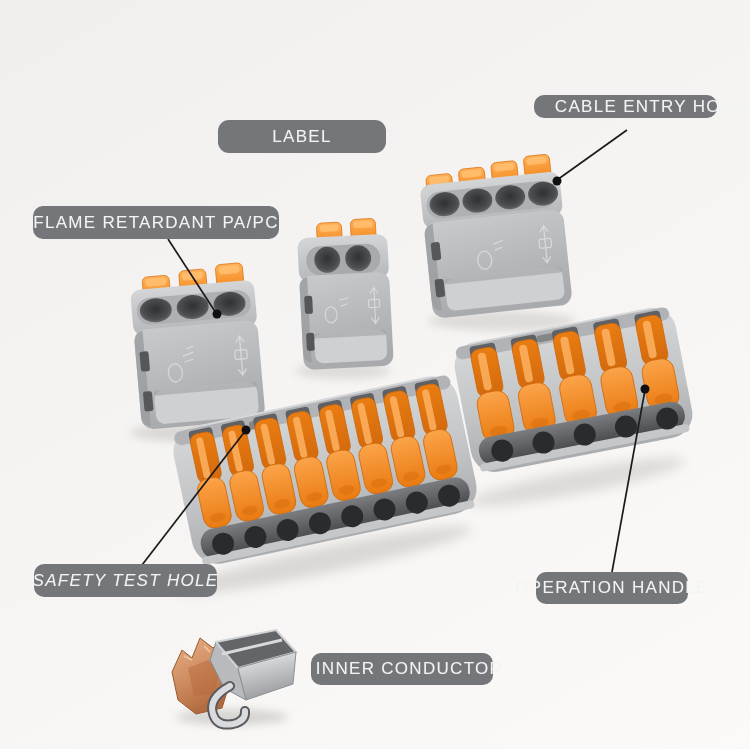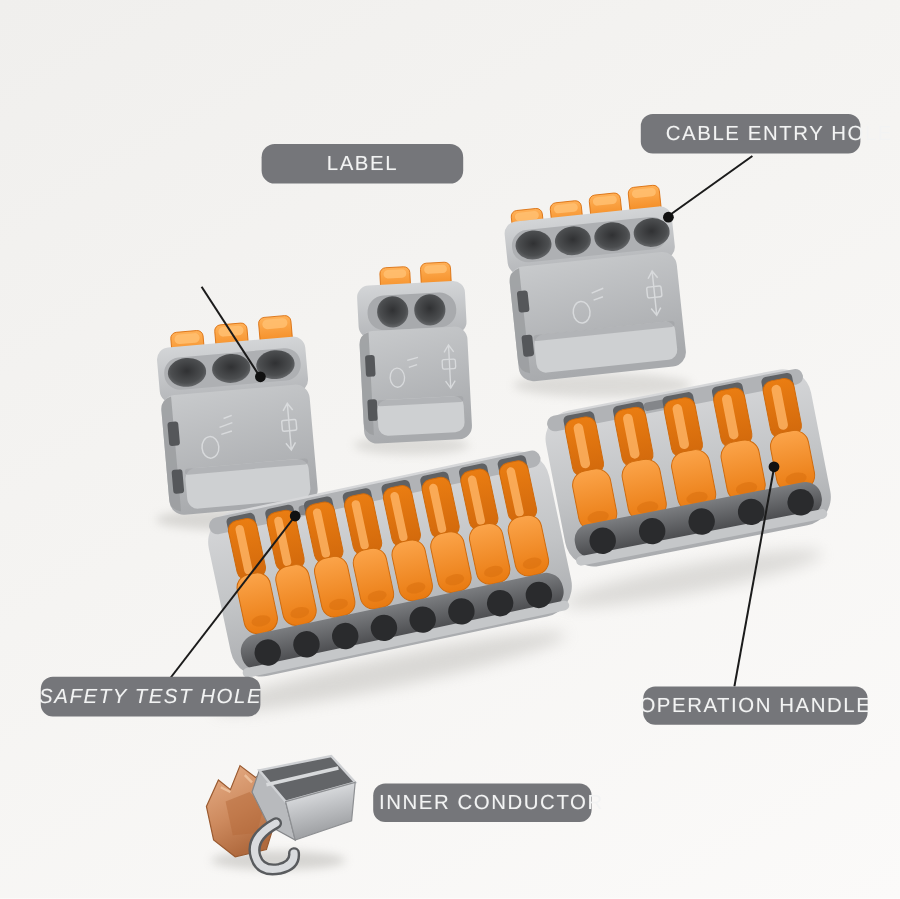--- a/index.html
+++ b/index.html
@@ -15,24 +15,24 @@
     background: #75767a;
     border-radius: 10px;
     color: #f2f3f3;
     display: flex; align-items: center; justify-content: center;
     font-size: 17px; font-weight: 500; letter-spacing: 1.3px;
     white-space: nowrap;
     text-shadow: 0 0 1px rgba(255,255,255,0.25);
   }
   .pill span { display:block; }
   .p-label       { left:218px; top:120px; width:168px; height:33px;border-radius:11px; }
-  .p-cable       { left:534px; top:95px;  width:183px; height:33px;padding-left:48px; }
+  .p-cable       { left:534px; top:95px;  width:183px; height:23px;padding-left:48px; }
   .p-flame       { left:33px;  top:206px; width:246px; height:33px; }
   .p-safety      { left:34px;  top:564px; width:183px; height:33px;font-style:italic; }
-  .p-operation   { left:536px; top:572px; width:187px; height:32px; }
+  .p-operation   { left:536px; top:572px; width:152px; height:32px; }
   .p-inner       { left:311px; top:653px; width:182px; height:32px;padding-left:15px; }
 </style>
 </head>
 <body>
 
 <div class="stage">
 
 <svg width="750" height="749" viewBox="0 0 750 749" aria-label="Wire terminal connectors - labeled parts photo">
   <defs>
     <linearGradient id="g-top" x1="0" y1="0" x2="0" y2="1">
@@ -367,20 +367,23 @@
     <circle cx="645" cy="389" r="4.5"></circle>
   </g>
 </svg>
 
   <div class="pill p-label">
     <span>LABEL</span>
   </div>
   <div class="pill p-cable">
     <span>CABLE ENTRY HOLE</span>
   </div>
+  <div class="pill p-flame">
+    <span>FLAME RETARDANT PA/PC</span>
+  </div>
   <div class="pill p-safety">
     <span>SAFETY TEST HOLE</span>
   </div>
   <div class="pill p-operation">
     <span>OPERATION HANDLE</span>
   </div>
   <div class="pill p-inner">
     <span>INNER CONDUCTOR</span>
   </div>
 

